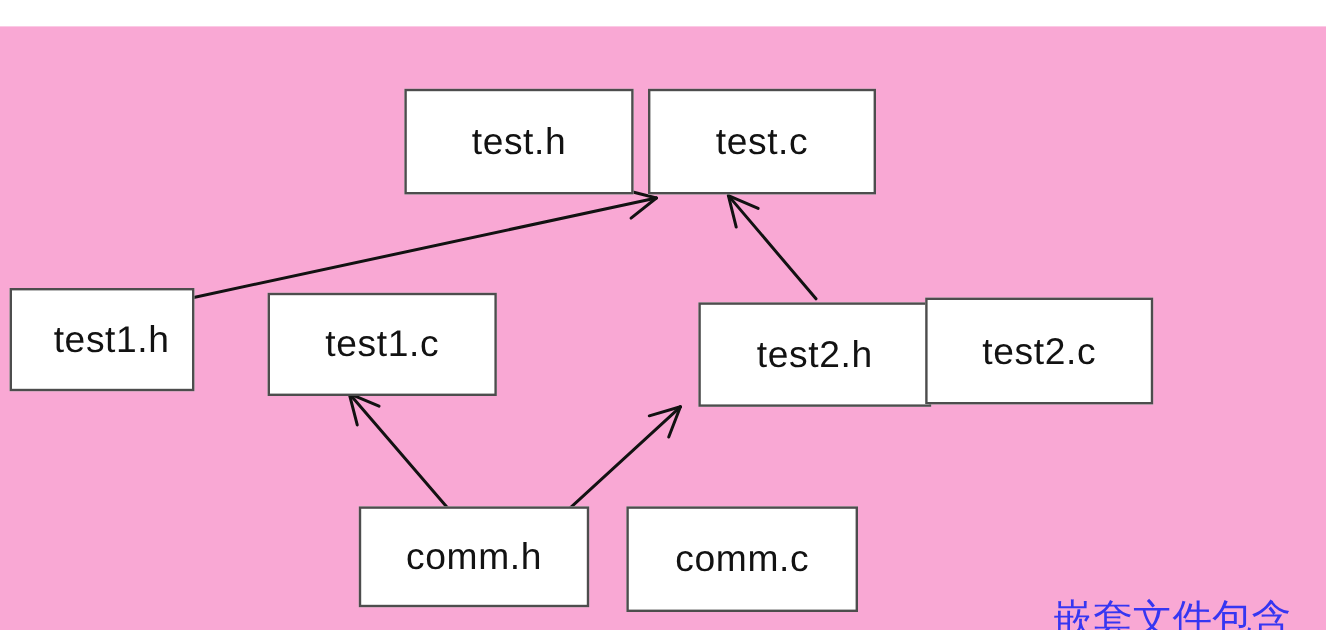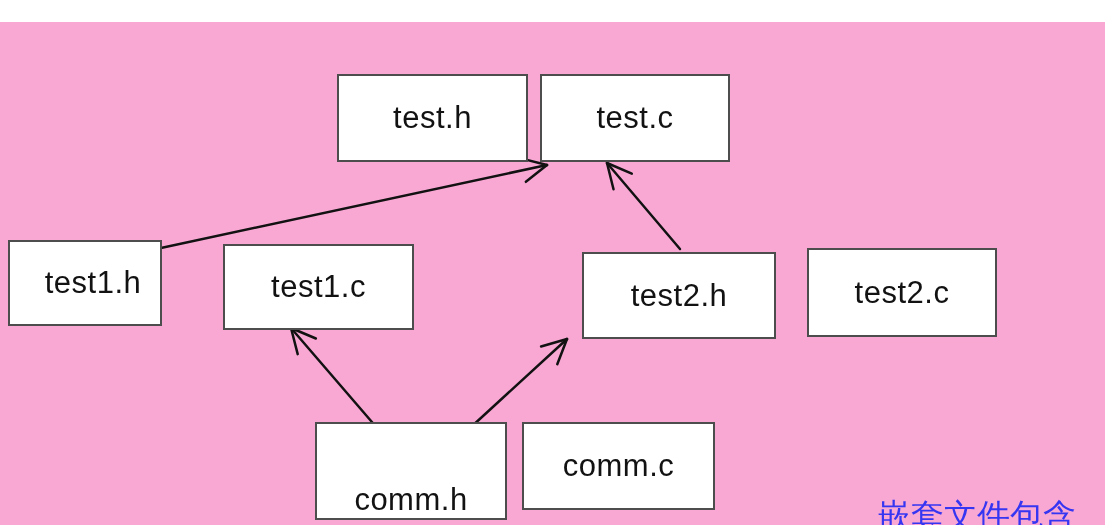--- a/index.html
+++ b/index.html
@@ -81,24 +81,24 @@
       </div>
       <div class="file-box" style="left: 8px; top: 218px; width: 154px; height: 86px; border-color: rgb(77, 77, 77); background: rgb(255, 255, 255); padding-left: 16px;">
         <span class="box-label" style="color: rgb(18, 18, 18);">test1.h</span>
       </div>
       <div class="file-box" style="left: 223px; top: 222px; width: 191px; height: 86px; border-color: rgb(77, 77, 77); background: rgb(255, 255, 255);">
         <span class="box-label" style="color: rgb(18, 18, 18);">test1.c</span>
       </div>
       <div class="file-box" style="left: 582px; top: 230px; width: 194px; height: 87px; border-color: rgb(77, 77, 77); background: rgb(255, 255, 255);">
         <span class="box-label" style="color: rgb(18, 18, 18);">test2.h</span>
       </div>
-      <div class="file-box" style="left: 807px; top: 226px; width: 190px; height: 89px; border-color: rgb(77, 77, 77); background: rgb(255, 255, 255);">
+      <div class="file-box" style="left: 771px; top: 226px; width: 190px; height: 89px; border-color: rgb(77, 77, 77); background: rgb(255, 255, 255);">
         <span class="box-label" style="color: rgb(18, 18, 18);">test2.c</span>
       </div>
-      <div class="file-box" style="left: 315px; top: 400px; width: 192px; height: 98px; border-color: rgb(77, 77, 77); background: rgb(255, 255, 255); align-items: flex-end;">
+      <div class="file-box" style="left: 299px; top: 400px; width: 192px; height: 84px; border-color: rgb(77, 77, 77); background: rgb(255, 255, 255);">
         <span class="box-label" style="color: rgb(18, 18, 18);">comm.h</span>
       </div>
       <div class="file-box" style="left: 522px; top: 400px; width: 193px; height: 88px; border-color: rgb(77, 77, 77); background: rgb(255, 255, 255);">
         <span class="box-label" style="color: rgb(18, 18, 18);">comm.c</span>
       </div>
     </div>
   <div class="caption" style="left: 878px; top: 472px; color: rgb(54, 54, 242);">嵌套文件包含</div>
 </div>
 
 </body></html>

